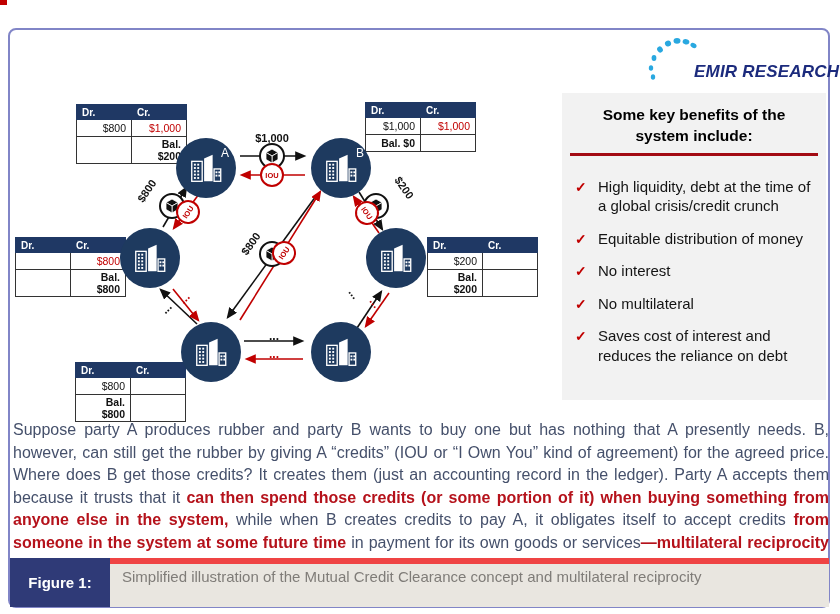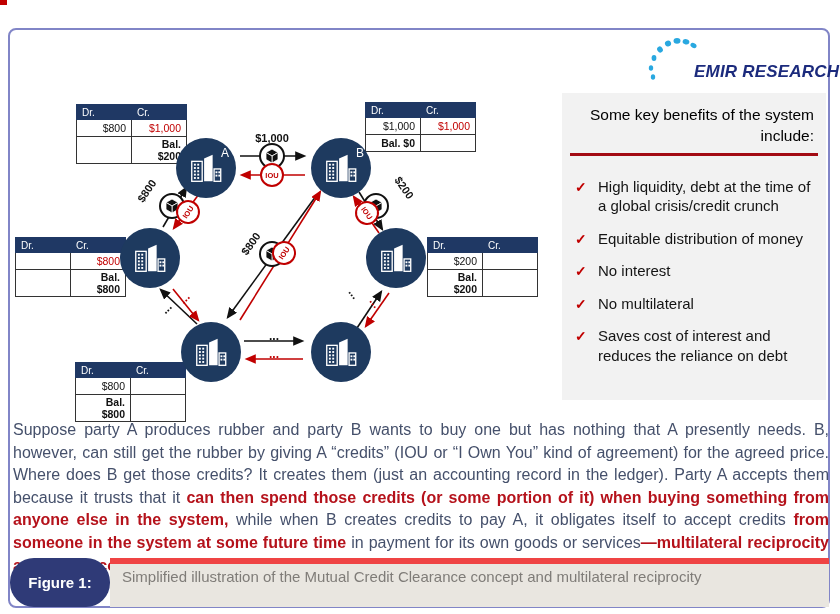--- a/index.html
+++ b/index.html
@@ -10,49 +10,49 @@
          border-radius:8px;background:#fff;box-sizing:border-box;}
 
   
   .logo{position:absolute;left:646px;top:34px;width:190px;height:52px;}
   .logo-dots{position:absolute;left:0;top:2px;}
   .logo-text{position:absolute;left:48px;top:28px;color:#1c2b7d;font-weight:bold;font-style:italic;
              font-size:17px;letter-spacing:.2px;white-space:nowrap;}
 
   
   .panel{position:absolute;left:562px;top:93px;width:264px;height:307px;background:#f2f2f2;z-index:2;}
-  .panel-title{margin:12px 12px 6px;text-align:right;font-weight:normal;font-size:15.5px;color:#000;line-height:1.35;}
+  .panel-title{margin:12px 12px 6px;text-align:center;font-weight:bold;font-size:15.5px;color:#000;line-height:1.35;}
   .panel-rule{height:3px;background:#a30b13;margin:5px 8px 0;}
   .panel-list{margin-top:21px;padding:0 8px 0 13px;}
   .panel-item{display:flex;gap:10px;margin-bottom:13px;font-size:15px;color:#141414;line-height:1.3;}
   .panel-check{color:#c00000;font-weight:bold;flex:0 0 13px;font-size:14px;padding-top:1px;}
 
   
   .ledger{position:absolute;border-collapse:collapse;background:#fff;z-index:2;font-size:10.5px;}
-  .ledger th{background:#1f3864;color:#fff;text-align:left;font-weight:normal;padding:1px 5px;
+  .ledger th{background:#1f3864;color:#fff;text-align:left;font-weight:bold;padding:1px 5px;
              border:1px solid #1f3864;width:44px;height:12px;font-size:10px;}
   .ledger td{border:1px solid #333;text-align:right;padding:1px 5px;height:14px;color:#111;}
   .ledger td.bal{font-weight:bold;}
   .ledger td.redv{color:#c00000;}
 
   
   .node{position:absolute;width:60px;height:60px;border-radius:50%;background:#1e3a5f;z-index:2;
         display:flex;align-items:center;justify-content:center;}
   .node .letter{position:absolute;top:8px;right:7px;color:#fff;font-size:12px;}
 
   .overlay{position:absolute;left:0;top:0;z-index:1;pointer-events:none;}
 
   
   .para{position:absolute;left:13px;top:419px;width:816px;text-align:justify;font-size:16px;
         line-height:22.6px;color:#45506b;z-index:2;}
   .seg-redbold{color:#b5121b;font-weight:bold;}
 
   
   .fig-label{position:absolute;left:10px;top:558px;width:100px;height:49px;background:#2f3a77;color:#fff;
-             display:flex;align-items:center;justify-content:center;font-size:15px;font-weight:bold;z-index:3;border-radius:24px;}
+             display:flex;align-items:center;justify-content:center;font-size:15px;font-weight:bold;z-index:3;}
   .fig-caption{position:absolute;left:110px;top:558px;width:719px;height:49px;background:#e9e6e0;
                border-top:6px solid #ef4444;box-sizing:border-box;color:#7f7c78;font-size:15px;
                line-height:20px;padding:3px 12px;z-index:3;}
 </style>
 </head>
 <body>
 
 <div class="page">
   <div class="corner-mark"></div>
   <div class="frame"></div>

